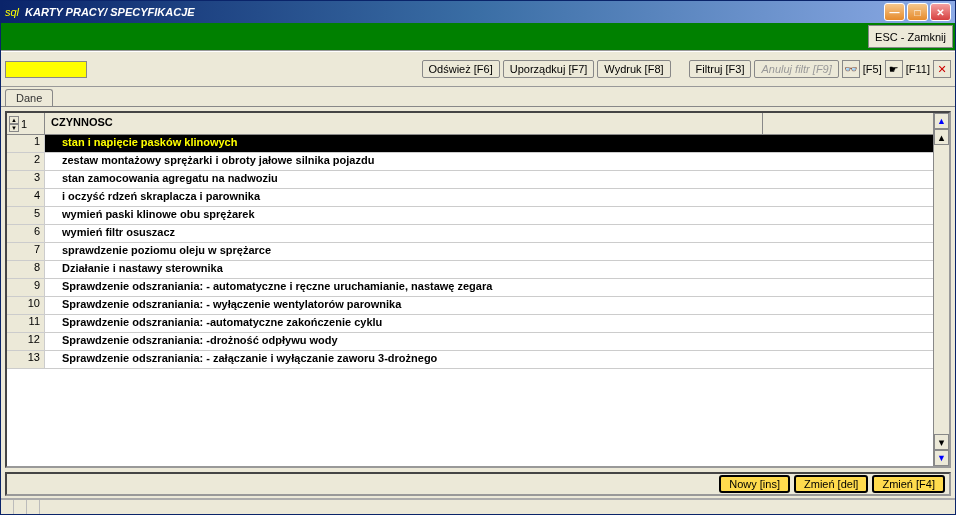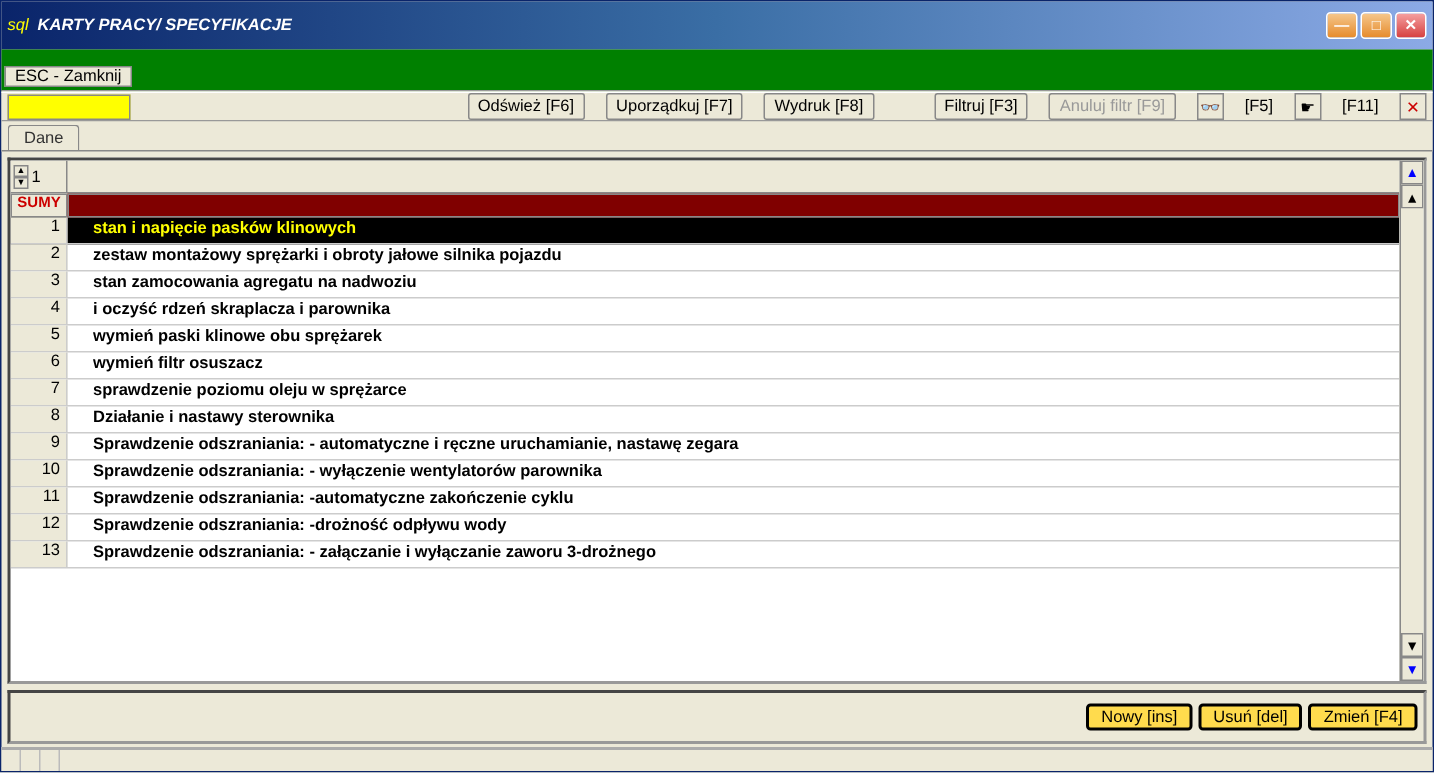--- a/index.html
+++ b/index.html
@@ -1,34 +1,34 @@
 <!DOCTYPE html>
 <html><head>
 <meta charset="utf-8">
 <style>
 * { box-sizing: border-box; margin: 0; padding: 0; font-family: Tahoma, sans-serif; font-size: 11px; }
 body { background: #ece9d8; width: 956px; height: 515px; overflow: hidden; }
 
 .window { width: 956px; height: 515px; border: 1px solid #0a246a; background: #ece9d8; display: flex; flex-direction: column; }
 
-.titlebar { height: 32px; background: linear-gradient(to right, #0a246a, #3a6ea5, #8caae6); display: flex; align-items: center; padding: 0 4px; justify-content: space-between; }
+.titlebar { height: 22px; background: linear-gradient(to right, #0a246a, #3a6ea5, #8caae6); display: flex; align-items: center; padding: 0 4px; justify-content: space-between; }
 .titlebar .title { color: #fff; font-weight: bold; font-style: italic; flex: 1; padding-left: 2px; }
 .titlebar .prefix { color: #ffff00; font-style: italic; font-weight: normal; margin-right: 4px; }
 .winbtn { width: 21px; height: 18px; background: linear-gradient(to bottom, #f5c78c, #e68b2c); border: 1px solid #fff; border-radius: 3px; margin-left: 2px; display: flex; align-items: center; justify-content: center; color: #fff; font-weight: bold; font-size: 10px; cursor: pointer; }
 .winbtn.close { background: linear-gradient(to bottom, #f5a0a0, #d64040); }
 
-.greenbar { height: 28px; background: #008000; display: flex; border-bottom: 1px solid #999; flex-direction: column; }
+.greenbar { height: 28px; background: #008000; display: flex; border-bottom: 1px solid #999; }
 .greenbar .spacer { flex: 1; }
 .escbtn { background: #ece9d8; border: 1px solid #888; width: 85px; margin: 2px; display: flex; align-items: center; justify-content: center; cursor: pointer; }
 
-.toolbar { height: 20px; background: #ece9d8; border-top: 1px solid #fff; border-bottom: 1px solid #999; display: flex; align-items: center; padding: 2px 4px; gap: 14px; }
+.toolbar { height: 36px; background: #ece9d8; border-top: 1px solid #fff; border-bottom: 1px solid #999; display: flex; align-items: center; padding: 2px 4px; gap: 3px; }
 .yellowbox { width: 82px; height: 17px; background: #ffff00; border: 1px solid #888; }
 .toolbar .spacer { flex: 1; }
 .tbtn { height: 18px; padding: 0 6px; background: #ece9d8; border: 1px solid #888; border-radius: 2px; cursor: pointer; display: flex; align-items: center; white-space: nowrap; }
-.tbtn.disabled { color: #999; }
+.tbtn.disabled { color: #999; font-style: italic; }
 .iconbtn { width: 18px; height: 18px; border: 1px solid #888; background: #ece9d8; cursor: pointer; display: flex; align-items: center; justify-content: center; }
 
 .tabs { display: flex; padding: 2px 4px 0 4px; border-bottom: 1px solid #888; background: #ece9d8; }
 .tab { padding: 2px 10px; border: 1px solid #888; border-bottom: none; background: #ece9d8; margin-right: 2px; cursor: pointer; border-radius: 3px 3px 0 0; color: #333; text-align: center; }
 .tab.active { background: #ece9d8; position: relative; }
 
 .gridwrap { flex: 1; margin: 4px; border: 2px inset #999; background: #fff; display: flex; overflow: hidden; }
 .gridmain { flex: 1; display: flex; flex-direction: column; overflow: hidden; }
 .gridhead { display: flex; background: #ece9d8; border-bottom: 1px solid #888; height: 22px; }
 .gh-num { width: 38px; border-right: 1px solid #888; display: flex; align-items: center; padding-left: 2px; }
@@ -46,21 +46,21 @@
 .row .num { width: 38px; text-align: right; padding-right: 4px; border-right: 1px solid #ccc; background: #ece9d8; }
 .row .cell { flex: 1; padding: 1px 17px; font-weight: bold; font-size: 11px; }
 .row.sel { background: #000; }
 .row.sel .cell { color: #ffff00; }
 
 .vscroll { width: 16px; background: #ece9d8; border-left: 1px solid #888; display: flex; flex-direction: column; }
 .vscroll .arr { height: 16px; border: 1px solid #888; background: #ece9d8; text-align: center; cursor: pointer; display:flex; align-items:center; justify-content:center; }
 .vscroll .track { flex: 1; background: #ece9d8; }
 .vscroll .etri { color: #00f; font-size: 9px; }
 
-.bottombar { height: 24px; background: #ece9d8; border: 2px inset #999; margin: 0 4px 2px 4px; display: flex; align-items: center; justify-content: flex-end; padding: 16px 4px; gap: 4px; }
+.bottombar { height: 24px; background: #ece9d8; border: 2px inset #999; margin: 0 4px 2px 4px; display: flex; align-items: center; justify-content: flex-end; padding: 4px 4px; gap: 4px; }
 .ybtn { height: 18px; padding: 0 8px; background: #ffdb4d; border: 2px solid #000; border-radius: 3px; font-weight: normal; cursor: pointer; display: flex; align-items: center; }
 
 .status { height: 16px; background: #ece9d8; border-top: 2px inset #fff; display: flex; font-size: 10px; color: #666; }
 .status div { border-right: 1px solid #bbb; padding: 1px 6px; }
 </style>
 </head>
 <body>
 
 <div class="window">
 
@@ -100,25 +100,22 @@
   <div class="gridwrap">
     <div class="gridmain">
       <div class="gridhead">
         <div class="gh-num">
           <div class="gh-spin">
             <span>▲</span>
             <span>▼</span>
           </div>
           <span>1</span>
         </div>
+        <div class="gh-col">CZYNNOSC</div>
         <div class="gh-col2"></div>
-      </div>
-      <div class="sumyrow">
-        <div class="sumy-label">SUMY</div>
-        <div class="sumy-bar"></div>
       </div>
       <div class="gridbody" id="gridbody">
           <div class="row sel">
             <div class="num">1</div>
             <div class="cell">stan i napięcie pasków klinowych</div>
           </div>
           <div class="row">
             <div class="num">2</div>
             <div class="cell">zestaw montażowy sprężarki i obroty jałowe silnika pojazdu</div>
           </div>
@@ -176,21 +173,21 @@
       <div class="track"></div>
       <div class="arr">▾</div>
       <div class="arr">
           <span class="etri">▼</span>
         </div>
     </div>
   </div>
 
   <div class="bottombar">
     <div class="ybtn">Nowy [ins]</div>
-    <div class="ybtn">Usuń [del]</div>
+    <div class="ybtn">Zmień [del]</div>
     <div class="ybtn">Zmień [F4]</div>
   </div>
 
   <div class="status">
     <div></div>
     <div></div>
     <div></div>
   </div>
 
 </div>

